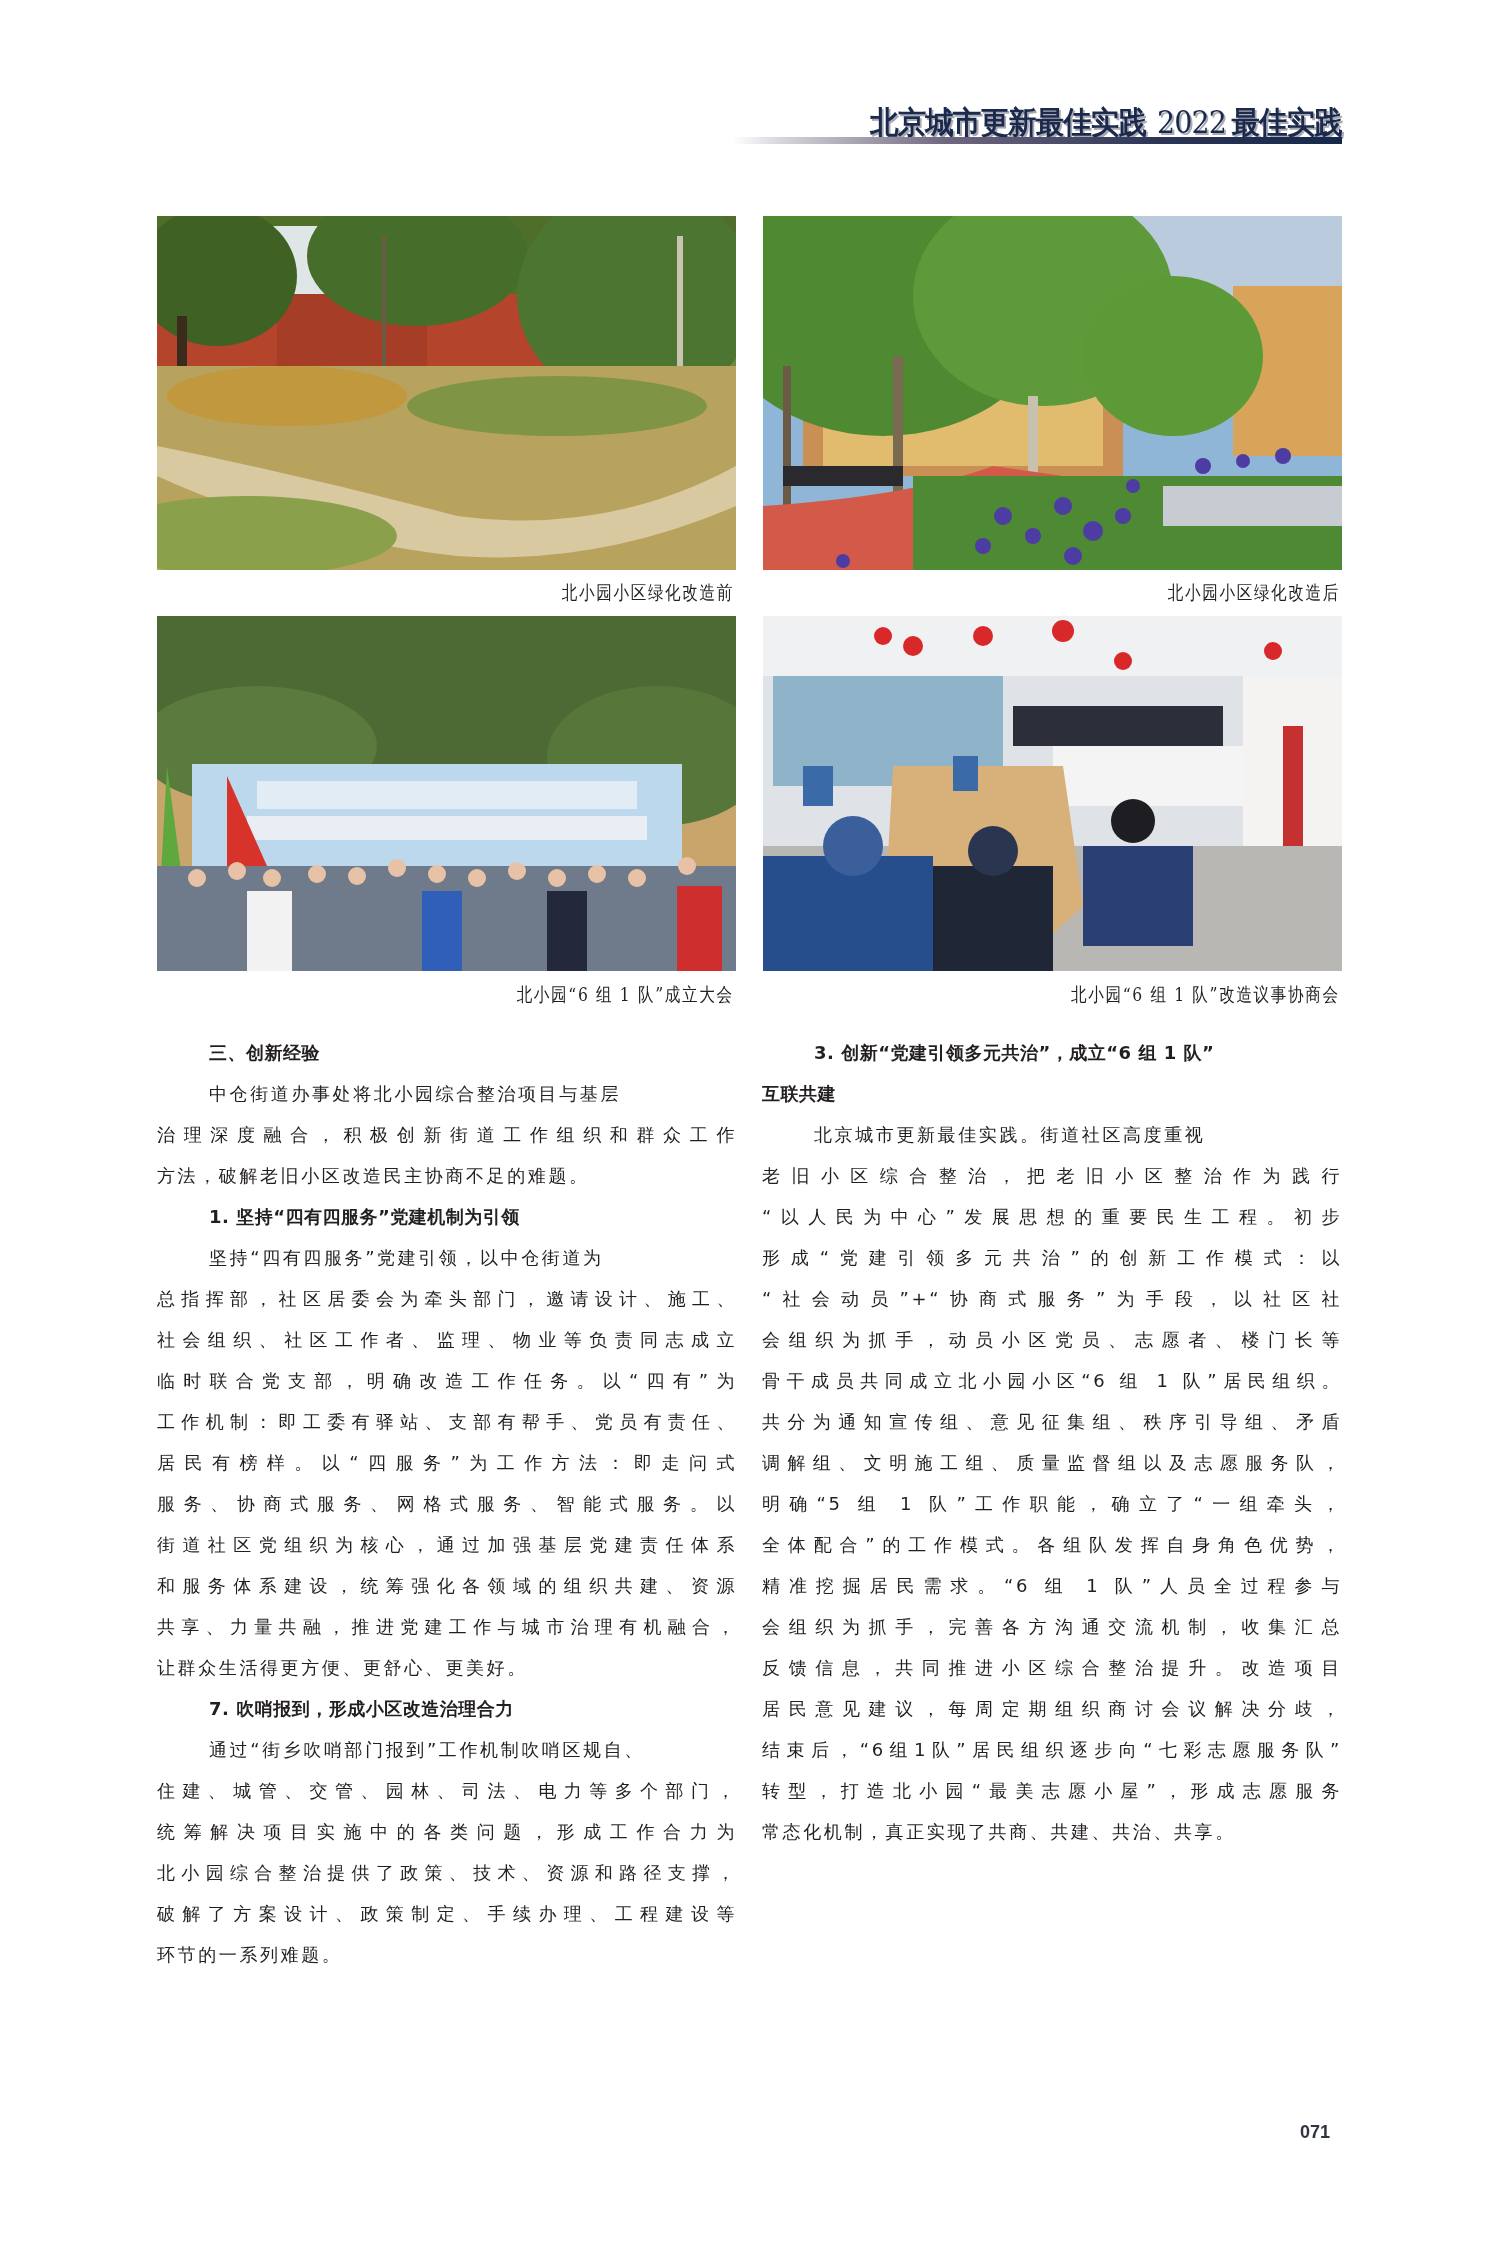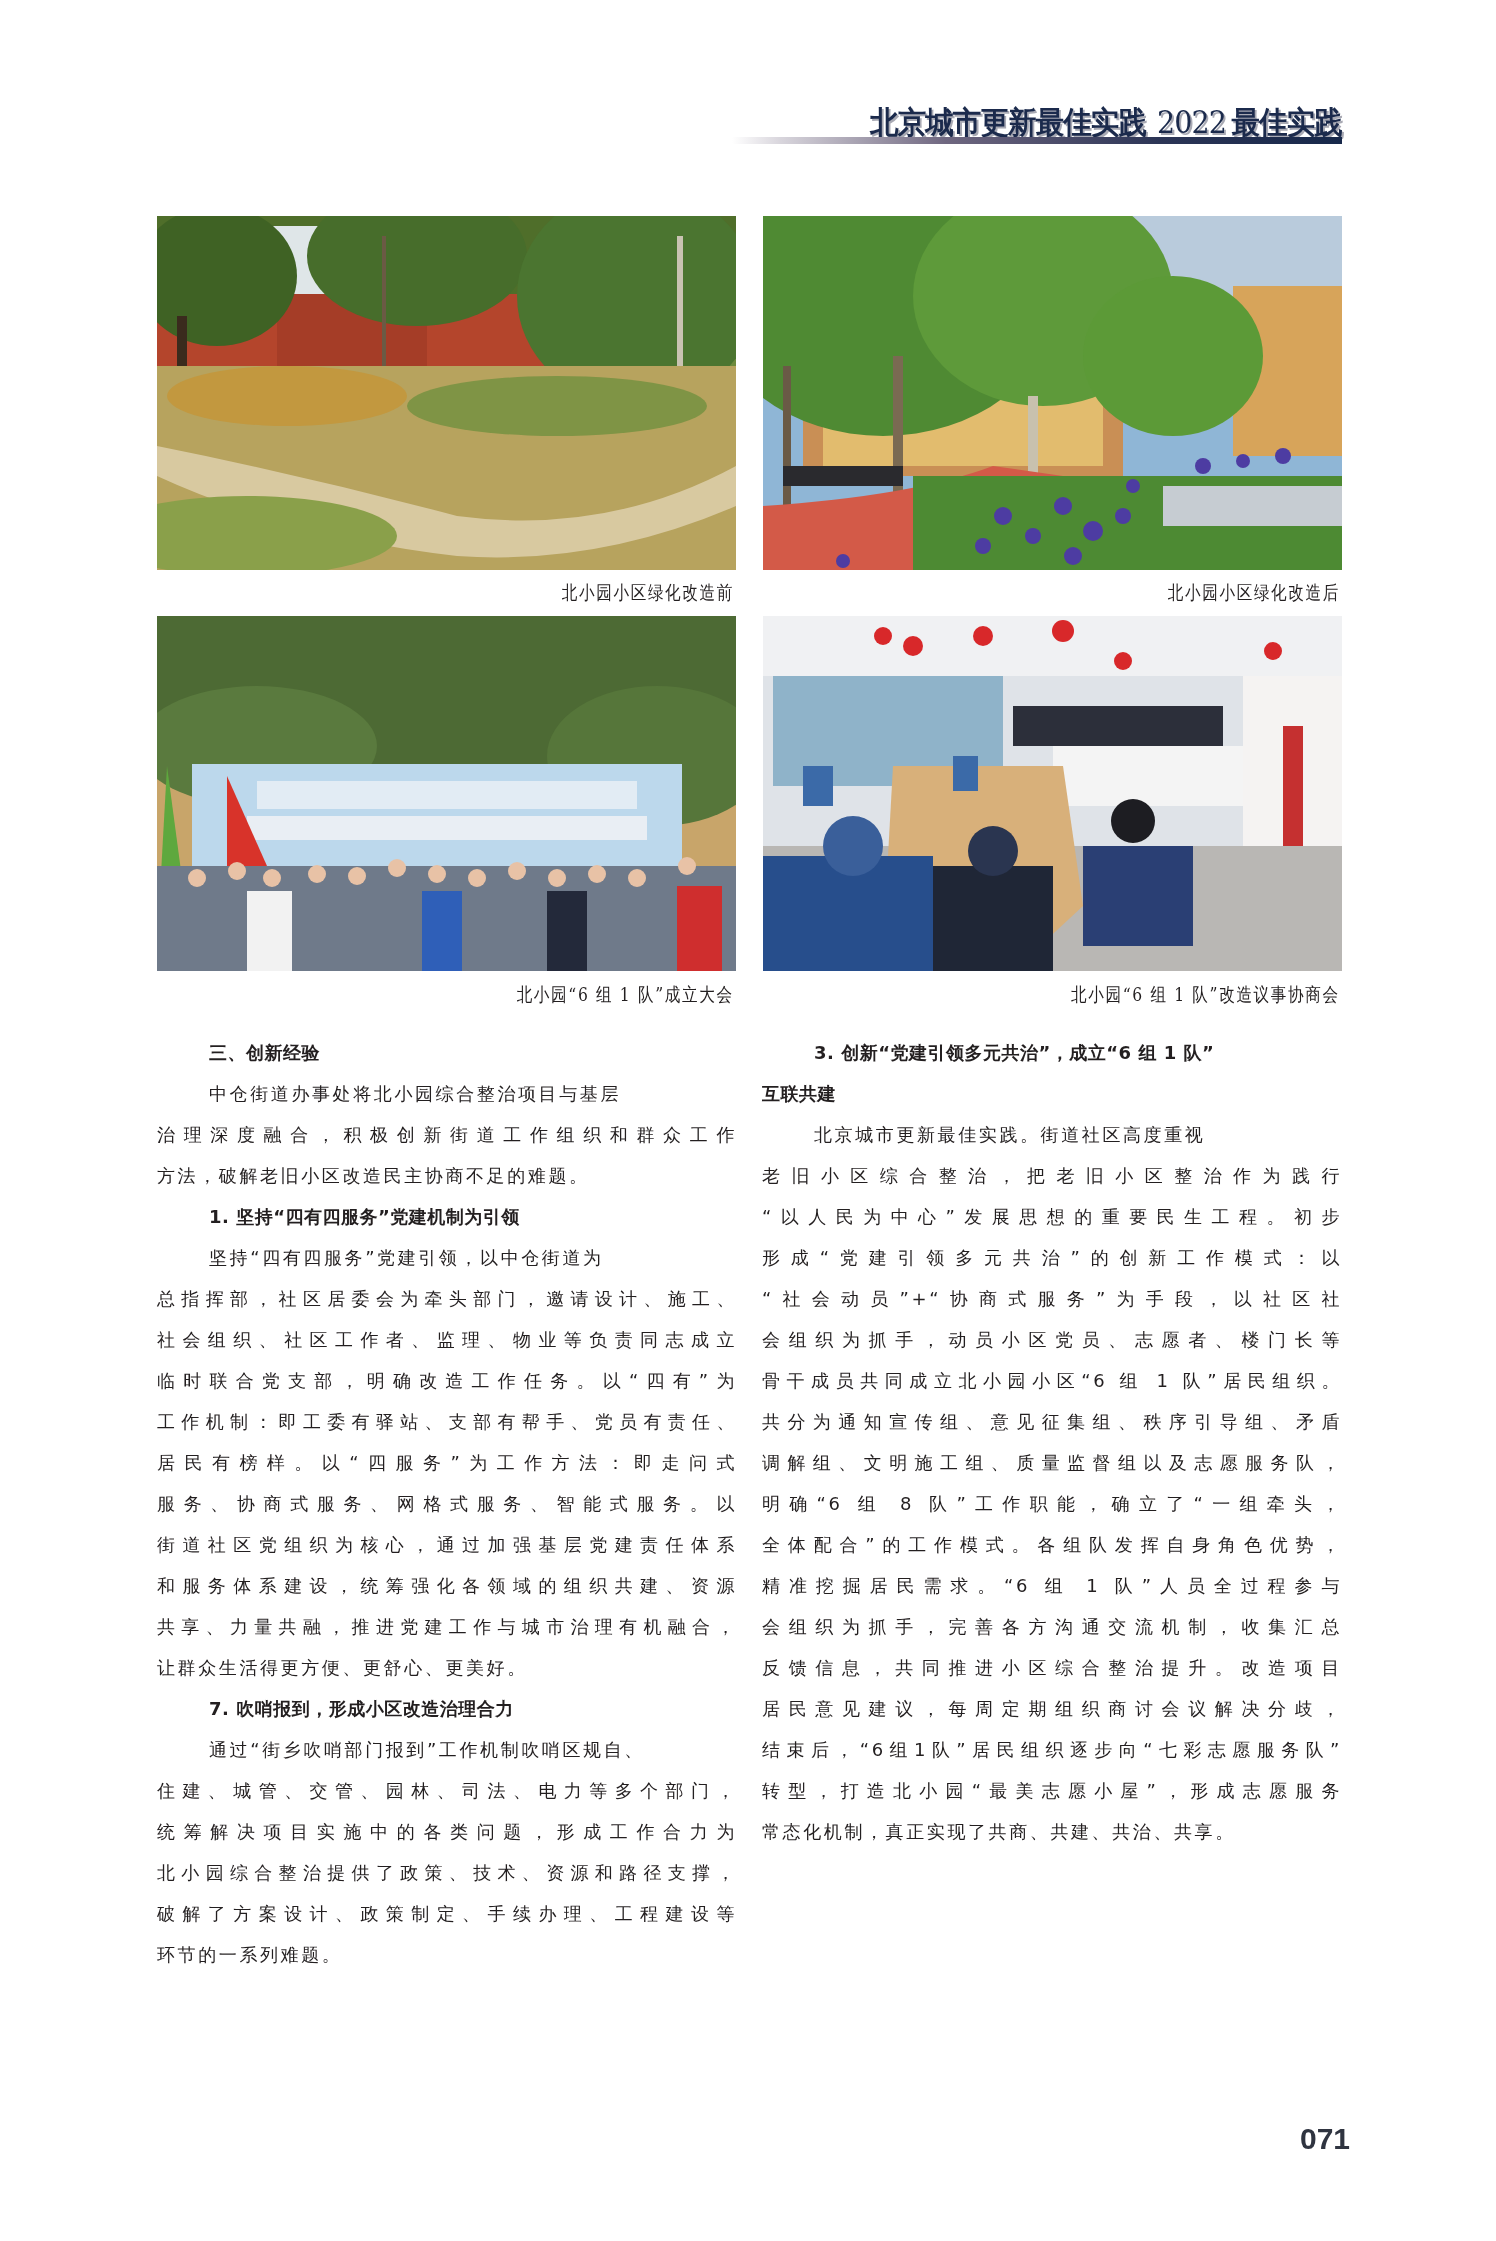--- a/index.html
+++ b/index.html
@@ -27,21 +27,21 @@
   .col { position: absolute; top: 1032px; width: 580px; }
   .col-left { left: 157px; }
   .col-right { left: 762px; }
   .line { display: block; height: 41px; line-height: 41px; white-space: nowrap;
           font-size: 18px; letter-spacing: 2.6px; }
   .line.justify { text-align: justify; text-align-last: justify; }
   .line.indent { padding-left: 52px; }
   .h { font-weight: bold; font-size: 18px; letter-spacing: 0.5px; }
 
   .page-number { position: absolute; left: 1300px; top: 2122px; font-family: "Liberation Sans", sans-serif;
-        font-weight: bold; font-size: 30px; color: #2f3440; }
+        font-weight: bold; font-size: 18px; color: #2f3440; }
 </style>
 </head>
 <body>
 
 <div class="running-head">
   <div class="running-title"><span>北京城市更新最佳实践</span><span class="year">2022</span><span>最佳实践</span></div>
   <div class="head-rule"></div>
 </div>
 
 <div class="photo" style="left:157px;top:216px;width:579px;height:354px;">
@@ -202,21 +202,21 @@
   <span class="line h">互联共建</span>
   <span class="line indent">北京城市更新最佳实践。街道社区高度重视</span>
   <span class="line justify">老旧小区综合整治，把老旧小区整治作为践行</span>
   <span class="line justify">“以人民为中心”发展思想的重要民生工程。初步</span>
   <span class="line justify">形成“党建引领多元共治”的创新工作模式：以</span>
   <span class="line justify">“社会动员”+“协商式服务”为手段，以社区社</span>
   <span class="line justify">会组织为抓手，动员小区党员、志愿者、楼门长等</span>
   <span class="line justify">骨干成员共同成立北小园小区“6 组 1 队”居民组织。</span>
   <span class="line justify">共分为通知宣传组、意见征集组、秩序引导组、矛盾</span>
   <span class="line justify">调解组、文明施工组、质量监督组以及志愿服务队，</span>
-  <span class="line justify">明确“6 组 8 队”工作职能，确立了“一组牵头，</span>
+  <span class="line justify">明确“5 组 1 队”工作职能，确立了“一组牵头，</span>
   <span class="line justify">全体配合”的工作模式。各组队发挥自身角色优势，</span>
   <span class="line justify">精准挖掘居民需求。“6 组 1 队”人员全过程参与</span>
   <span class="line justify">会组织为抓手，完善各方沟通交流机制，收集汇总</span>
   <span class="line justify">反馈信息，共同推进小区综合整治提升。改造项目</span>
   <span class="line justify">居民意见建议，每周定期组织商讨会议解决分歧，</span>
   <span class="line justify">结束后，“6组1队”居民组织逐步向“七彩志愿服务队”</span>
   <span class="line justify">转型，打造北小园“最美志愿小屋”，形成志愿服务</span>
   <span class="line">常态化机制，真正实现了共商、共建、共治、共享。</span>
 </div>
 

